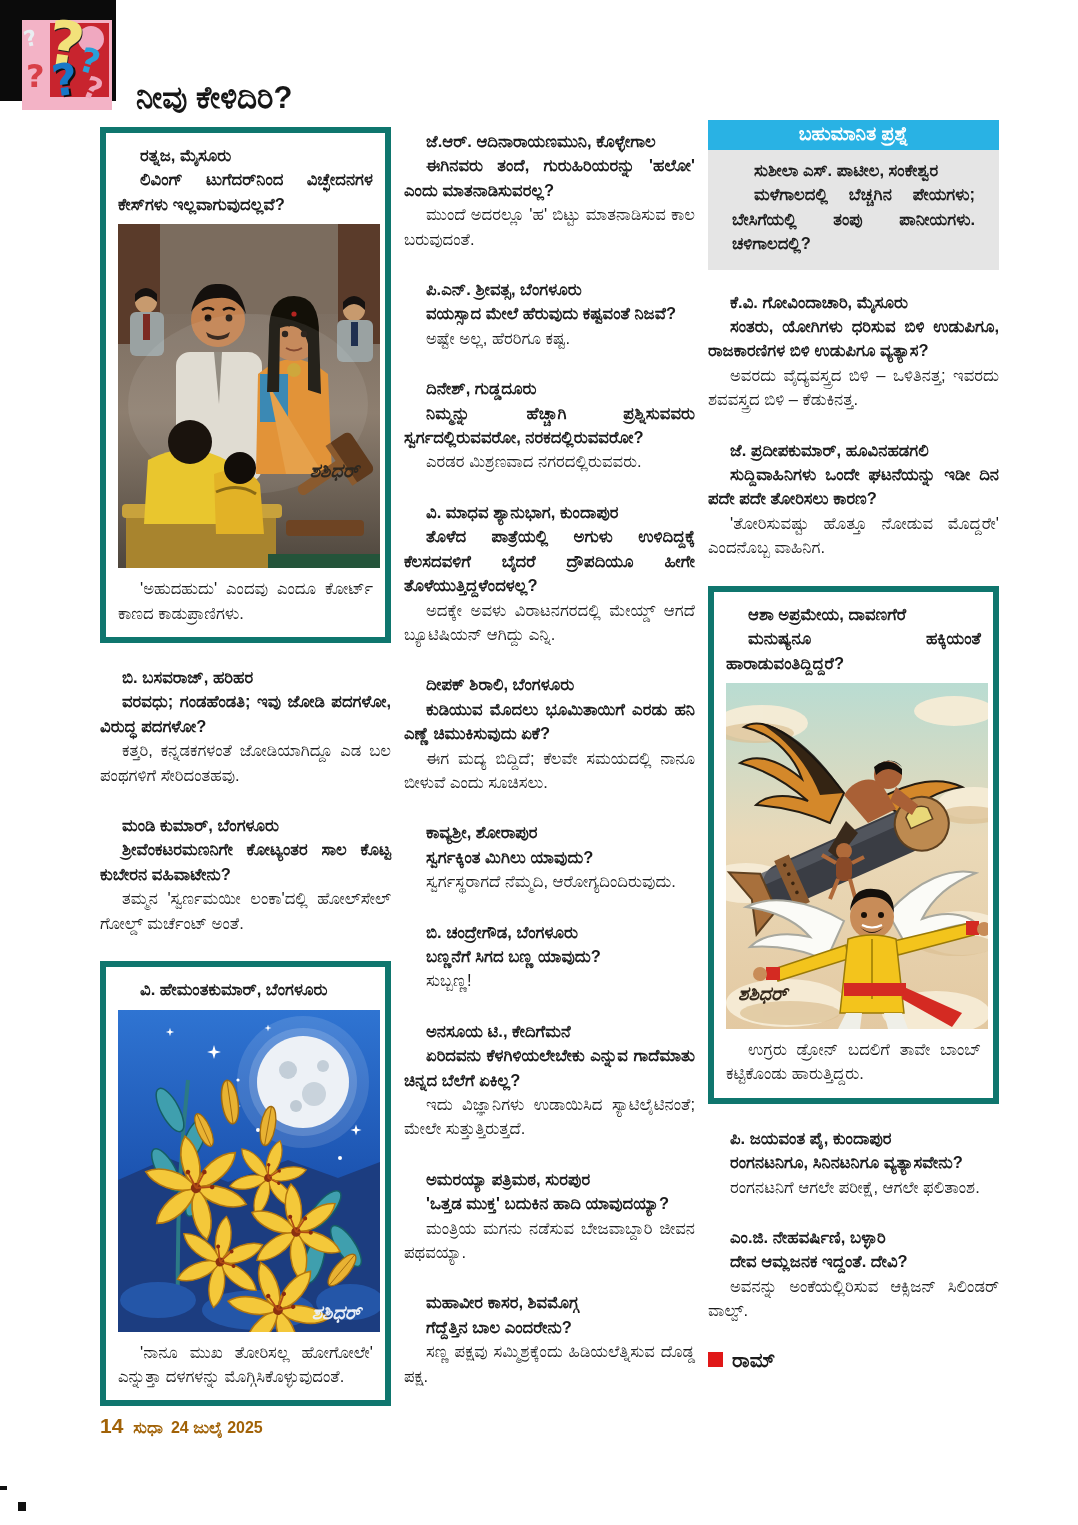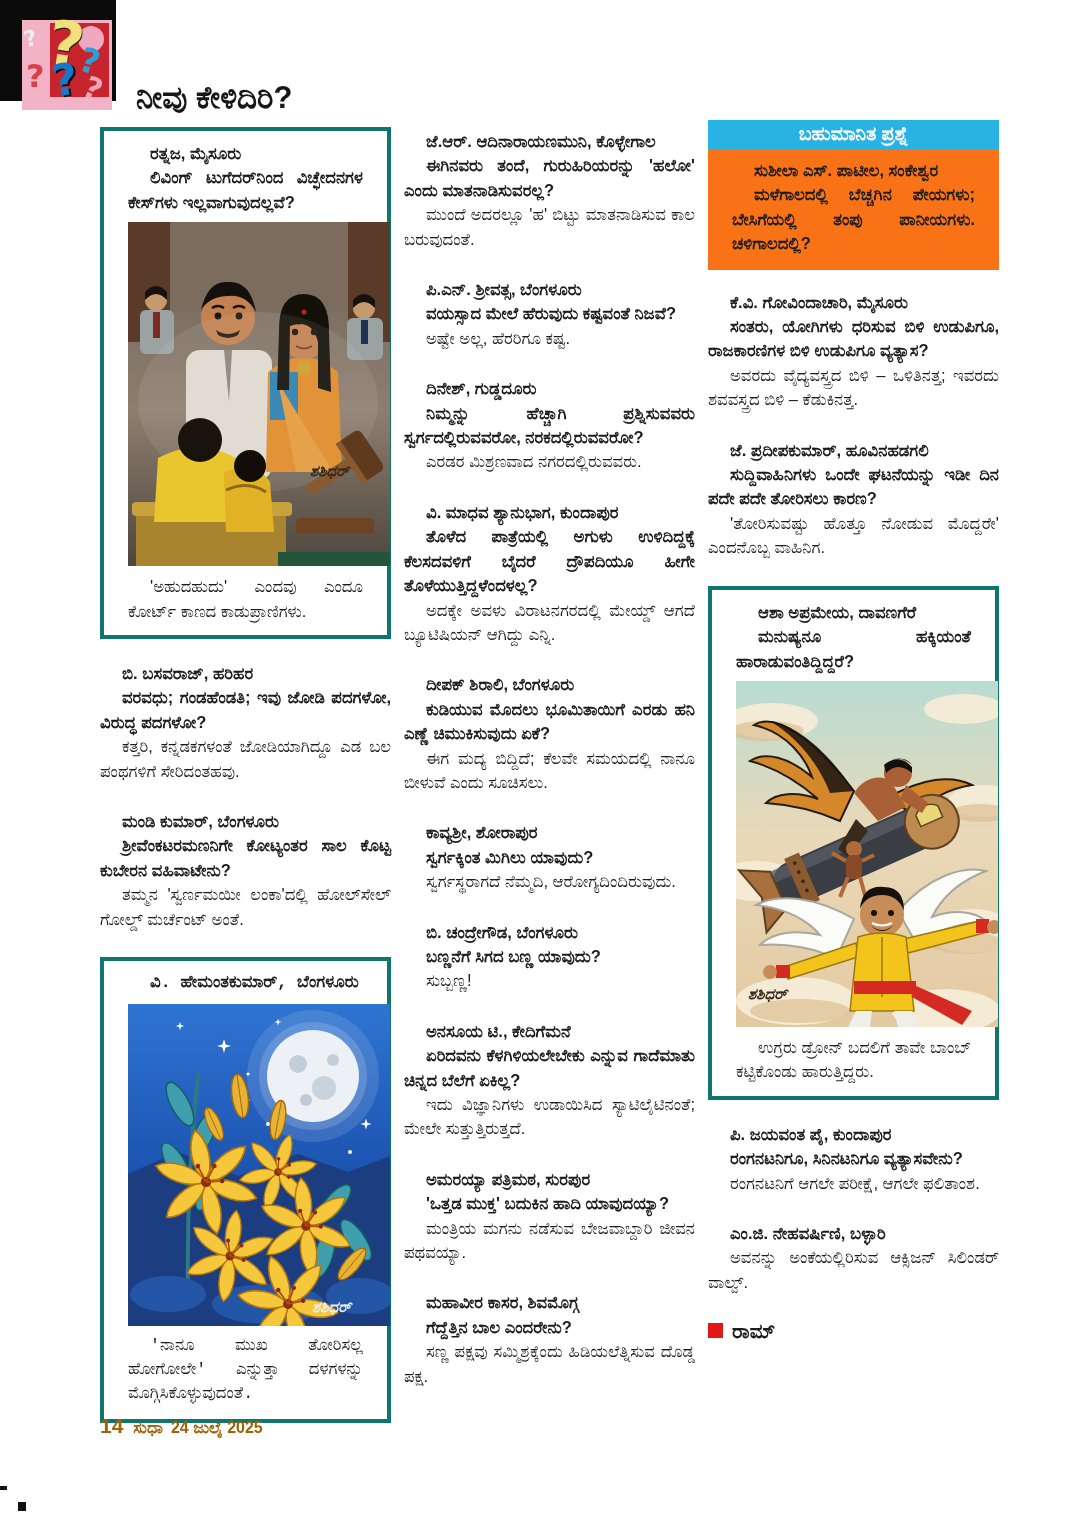--- a/index.html
+++ b/index.html
@@ -20,28 +20,28 @@
   .page-title{position:absolute;left:124px;top:68px;margin:12px;font-size:31px;font-weight:700;color:#171717;}
   
   .col{position:absolute;width:291px;}
   .col-left{left:100px;top:127px;}
   .col-mid{left:404px;top:129px;}
   .col-right{left:708px;top:120px;}
   .qa-item{margin-bottom:26px;}
   .qa-item p,.qa-box p,.prize p{margin:0;font-size:16.5px;line-height:1.48;text-align:justify;text-indent:22px;}
   .asker,.question{font-weight:700;}
   .answer,.caption{font-weight:400;}
-  .qa-box{border:4px solid #0f766e;background:#fff;padding:10px 24px 12px;margin-bottom:22px;}
+  .qa-box{border:6px solid #0f766e;background:#fff;padding:10px 12px 12px;margin-bottom:22px;}
   .illus-wrap{position:relative;margin-top:8px;margin-bottom:8px;line-height:0;}
-  .sig{position:absolute;font-size:15px;font-style:italic;font-weight:700;line-height:1;}
+  .sig{position:absolute;font-size:19px;font-style:italic;font-weight:700;line-height:1;}
   .sig-court{right:14px;bottom:88px;color:#2e2820;}
   .sig-lily{right:12px;bottom:10px;color:#e8eef6;}
   .sig-fly{left:12px;bottom:26px;color:#35291c;}
   
-  .prize{background:#f97316;margin-bottom:20px;}
+  .prize{background:#e5e5e5;margin-bottom:20px;}
   .prize-head{background:#29b2e4;color:#ffffff;font-weight:700;font-size:19px;text-align:center;padding:3px 0 5px;}
   .prize-body{padding:8px 24px 14px;}
   
   .byline{text-align:left;margin-top:16px;font-size:20px;font-weight:700;}
   .byline .sq{display:inline-block;width:15px;height:15px;background:#e01818;margin-right:9px;}
   .footer{position:absolute;left:100px;top:1414px;font-size:16px;font-weight:600;color:#a16207;}
   .footer .pgno{font-size:21px;font-weight:700;margin-right:10px;}
   .footer .mag{font-weight:700;margin-right:8px;}
   .print-mark-1{position:absolute;left:0;top:1486px;width:7px;height:4px;background:#111;}
   .print-mark-2{position:absolute;left:18px;top:1502px;width:8px;height:9px;background:#111;}
@@ -154,21 +154,21 @@
       <p class="question">ವರವಧು; ಗಂಡಹೆಂಡತಿ; ಇವು ಜೋಡಿ ಪದಗಳೋ, ವಿರುದ್ಧ ಪದಗಳೋ?</p>
       <p class="answer">ಕತ್ತರಿ, ಕನ್ನಡಕಗಳಂತೆ ಜೋಡಿಯಾಗಿದ್ದೂ ಎಡ ಬಲ ಪಂಥಗಳಿಗೆ ಸೇರಿದಂತಹವು.</p>
     </div>
 
     <div class="qa-item">
       <p class="asker">ಮಂಡಿ ಕುಮಾರ್, ಬೆಂಗಳೂರು</p>
       <p class="question">ಶ್ರೀವೆಂಕಟರಮಣನಿಗೇ ಕೋಟ್ಯಂತರ ಸಾಲ ಕೊಟ್ಟ ಕುಬೇರನ ವಹಿವಾಟೇನು?</p>
       <p class="answer">ತಮ್ಮನ 'ಸ್ವರ್ಣಮಯೀ ಲಂಕಾ'ದಲ್ಲಿ ಹೋಲ್‌ಸೇಲ್ ಗೋಲ್ಡ್ ಮರ್ಚೆಂಟ್ ಅಂತೆ.</p>
     </div>
 
-    <div class="qa-box" style="margin-top:6px;font-family:Liberation Mono, monospace;">
+    <div class="qa-box" style="margin-top:6px;">
       <p class="asker">ವಿ. ಹೇಮಂತಕುಮಾರ್, ಬೆಂಗಳೂರು</p>
       <div class="illus-wrap">
         <svg viewBox="0 0 262 322" width="262" height="322">
           <defs>
             <linearGradient id="lbg" x1="0" y1="0" x2="0" y2="1">
               <stop offset="0" stop-color="#2f74d2"></stop>
                 <stop offset=".5" stop-color="#1d55b2"></stop>
                 <stop offset="1" stop-color="#123c86"></stop>
             </linearGradient>
             <g id="leaf">
@@ -414,20 +414,21 @@
       <p class="caption">ಉಗ್ರರು ಡ್ರೋನ್ ಬದಲಿಗೆ ತಾವೇ ಬಾಂಬ್ ಕಟ್ಟಿಕೊಂಡು ಹಾರುತ್ತಿದ್ದರು.</p>
     </div>
 
     <div class="qa-item">
       <p class="asker">ಪಿ. ಜಯವಂತ ಪೈ, ಕುಂದಾಪುರ</p>
       <p class="question">ರಂಗನಟನಿಗೂ, ಸಿನಿನಟನಿಗೂ ವ್ಯತ್ಯಾಸವೇನು?</p>
       <p class="answer">ರಂಗನಟನಿಗೆ ಆಗಲೇ ಪರೀಕ್ಷೆ, ಆಗಲೇ ಫಲಿತಾಂಶ.</p>
     </div>
     <div class="qa-item">
       <p class="asker">ಎಂ.ಜಿ. ನೇಹವರ್ಷಿಣಿ, ಬಳ್ಳಾರಿ</p>
+      <p class="question">ದೇವ ಆಮ್ಲಜನಕ ಇದ್ದಂತೆ. ದೇವಿ?</p>
       <p class="answer">ಅವನನ್ನು ಅಂಕೆಯಲ್ಲಿರಿಸುವ ಆಕ್ಸಿಜನ್ ಸಿಲಿಂಡರ್ ವಾಲ್ವ್.</p>
     </div>
 
     <div class="byline">
       <span class="sq"></span><span>ರಾಮ್</span>
     </div>
   </div>
 
   <div class="footer">
     <span class="pgno">14</span><span class="mag">ಸುಧಾ</span><span>24 ಜುಲೈ 2025</span>

